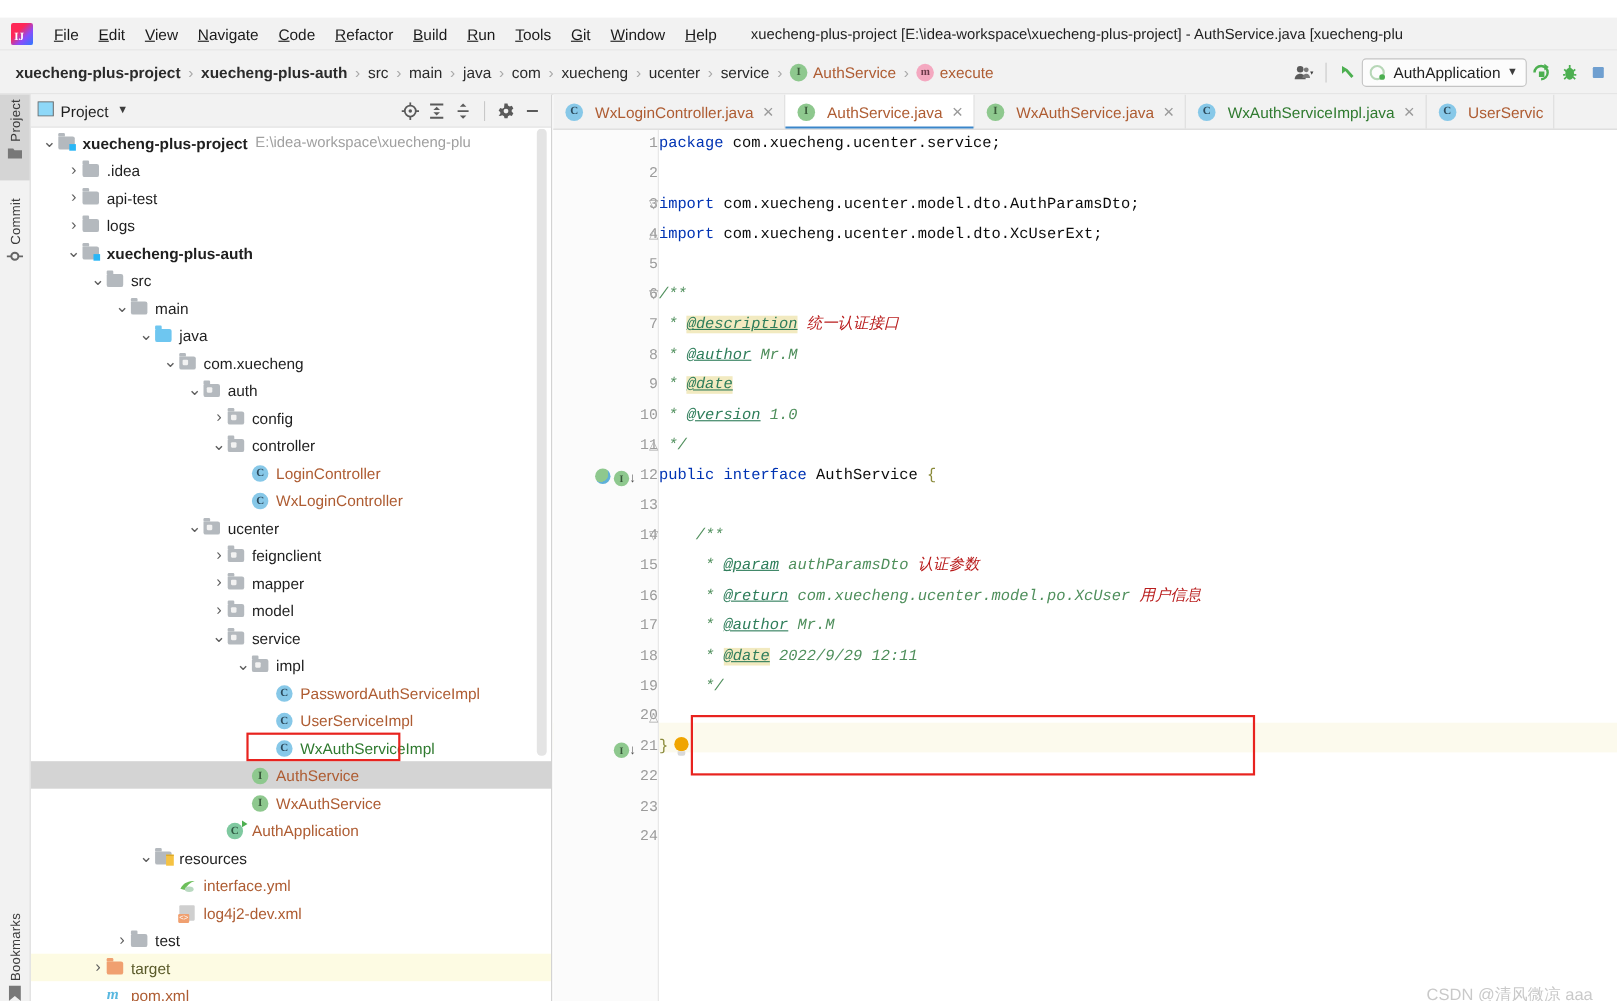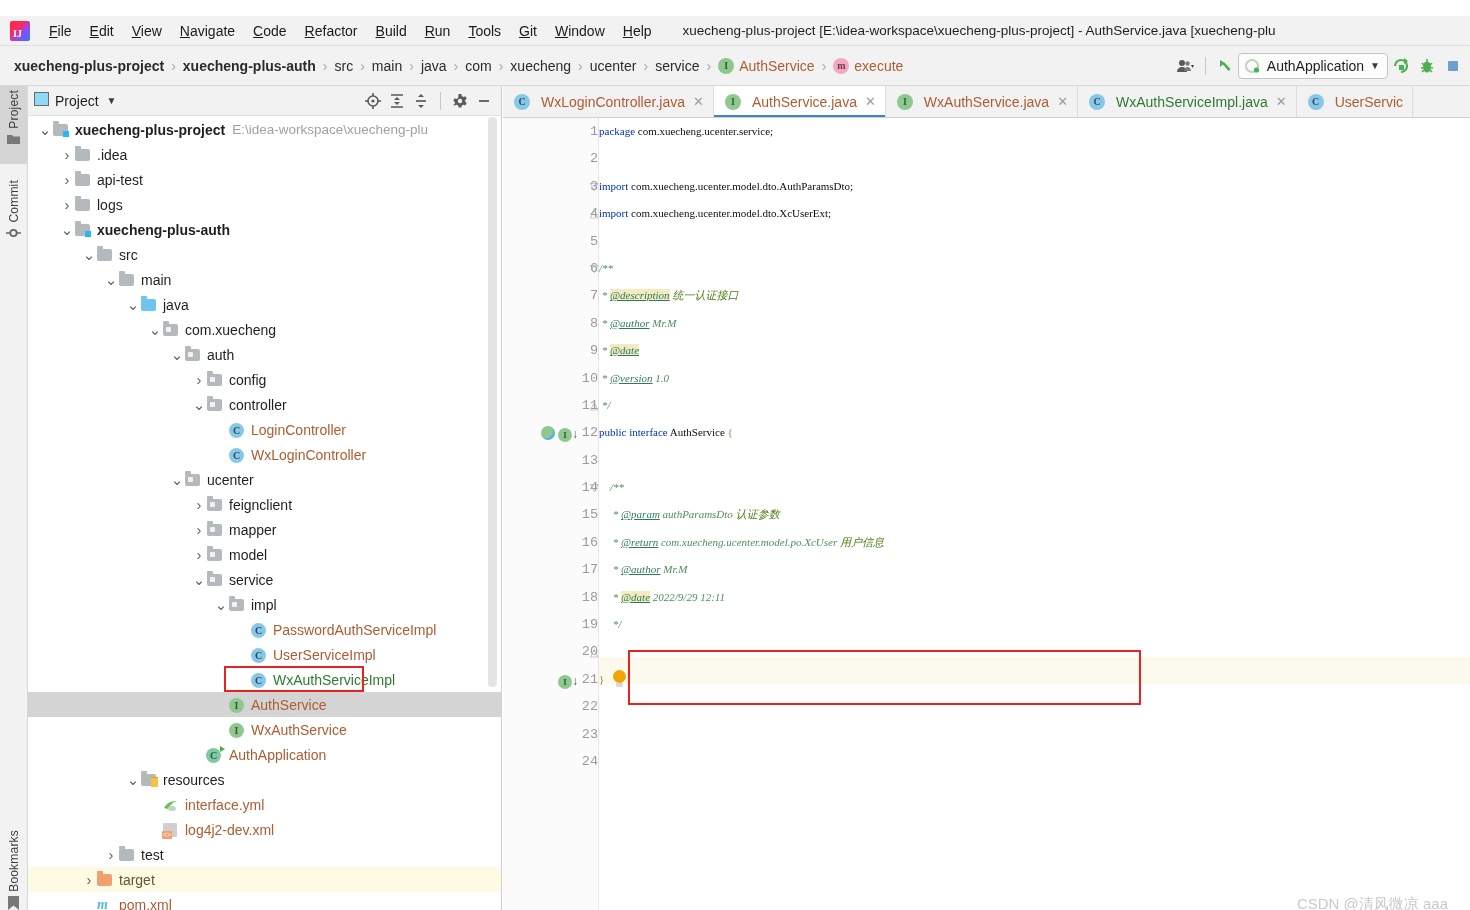--- a/index.html
+++ b/index.html
@@ -170,28 +170,28 @@
   .tab .tclose { color:#9a9a9a; font-size:13px; margin-left:2px; }
 
   .code-wrap { position:absolute; left:0; top:32px; right:0; bottom:0; background:#fff; overflow:hidden; }
   .gutter { position:absolute; left:0; top:0; width:96px; height:100%; background:#fbfbfb;
     border-right:1px solid #e6e6e6; }
   .codearea { position:absolute; left:96px; top:0; right:0; bottom:0; }
   .cline { position:relative; height:27.4px; }
   .lnum { position:absolute; right:0; width:32px; text-align:right; font-size:13.5px; color:#9b9b9b;
     font-family:"Liberation Mono", monospace; line-height:27.4px; }
   .code {
-    position:absolute; left:0; white-space:pre; font-family:Liberation Serif, serif;
-    font-size:11px; line-height:27.4px; color:#0d0d0d;
+    position:absolute; left:0; white-space:pre; font-family:Liberation Mono, monospace;
+    font-size:14px; line-height:27.4px; color:#0d0d0d;
   }
   .kw { color:#0033b3; font-weight:normal; }
   .cmi { color:#4f8f5c; font-style:italic; }
   .tag { color:#2e7d5a; font-style:italic; text-decoration:underline; }
   .taghl { background:#f2eac0; color:#2e7d5a; font-style:italic; text-decoration:underline; }
-  .cn { color:#4d7c0f; font-style:italic; }
+  .cn { color:#b91c1c; font-style:italic; }
   .sel-tok { background:#d6dbf5; color:#1f1f1f; }
   .brace { color:#8a8a3a; }
   .fold { position:absolute; color:#a8a8a8; font-size:11px; line-height:27.4px; }
   .lnhl { position:absolute; left:0; right:0; height:27.4px; background:#fcfaed; }
   .caret { display:inline-block; width:1px; height:16px; background:#000; vertical-align:-3px; }
   .gmark { position:absolute; font-size:12px; }
   .bulb { position:absolute; width:13px; height:13px; border-radius:50%; background:#f0a500; }
   .bulb::after { content:""; position:absolute; left:3px; bottom:-4px; width:7px; height:4px;
     background:#d9d9d9; border-radius:0 0 2px 2px; }
   .gicon-int { width:14px; height:14px; border-radius:50%; background:#8ec88e; color:#38583a;

